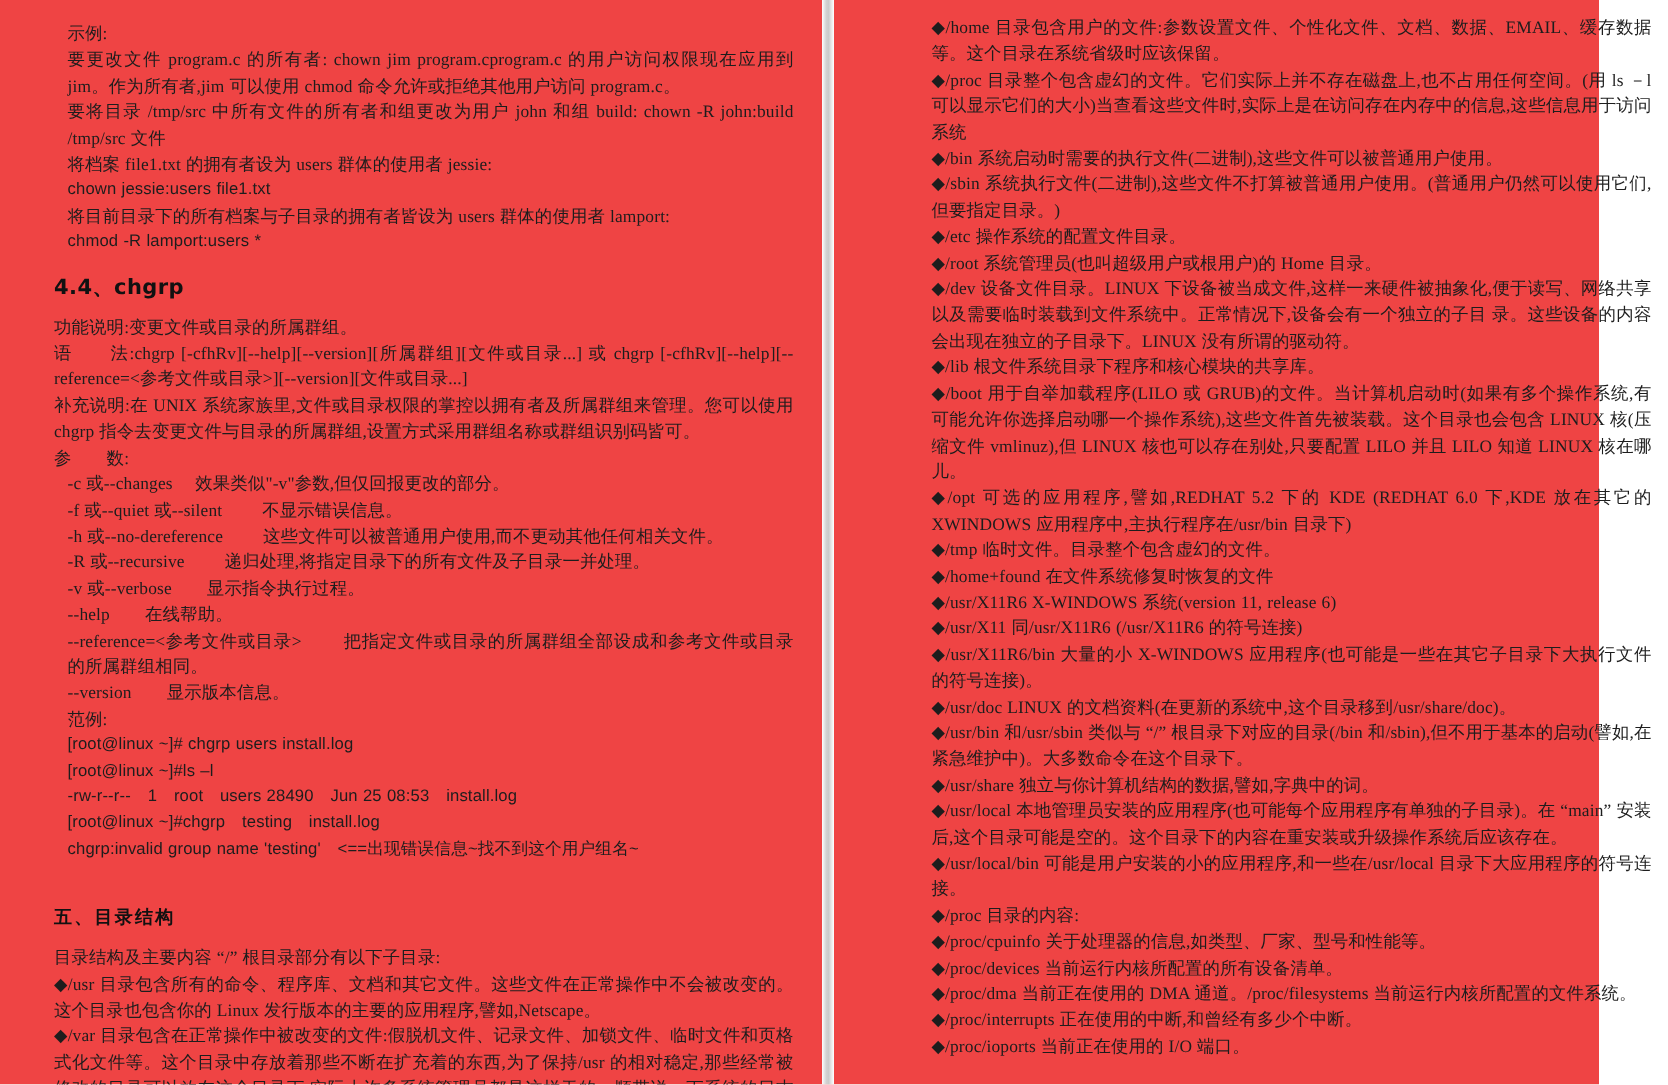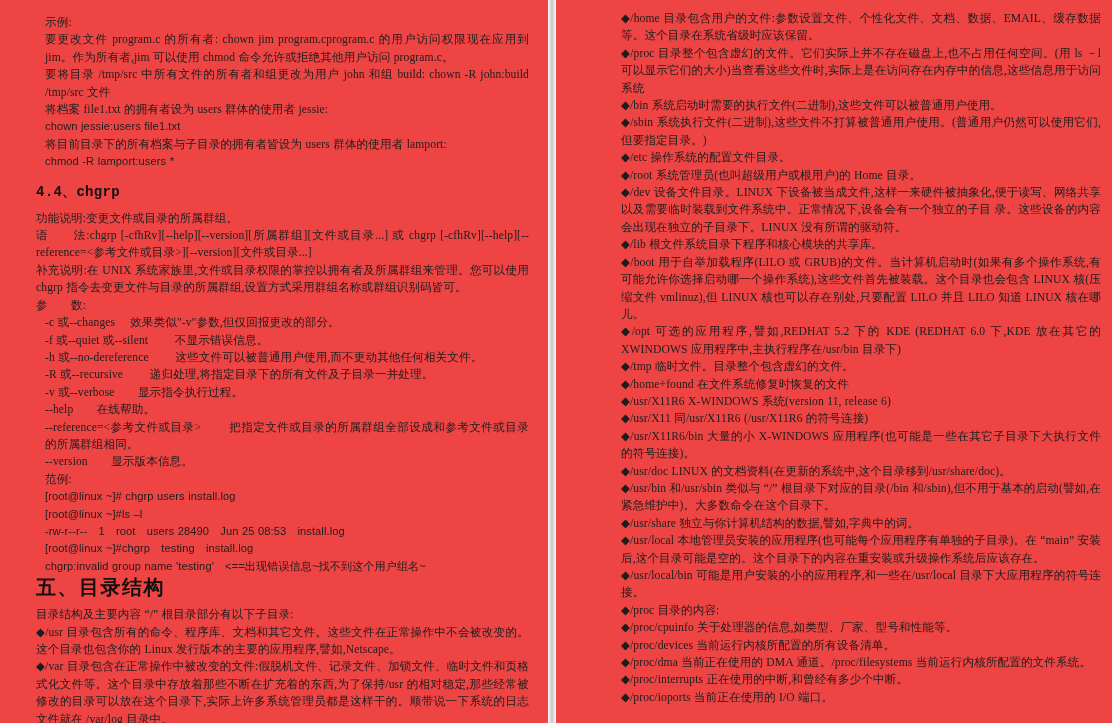--- a/index.html
+++ b/index.html
@@ -21,21 +21,21 @@
     display: flex;
   }
   .page {
     position: relative;
     width: 551px;
     height: 723px;
     background: #ef4444;
     box-sizing: border-box;
   }
   .page.right {
-    width: 561px;
+    width: 515px;
   }
   .gutter {
     position: absolute;
     top: 0;
     left: 548px;
     width: 8px;
     height: 723px;
     background: linear-gradient(to right, #ffffff 0%, #d2d2d2 35%, #cbcbcb 55%, #e9e9e9 80%, #ffffff 100%);
     z-index: 5;
   }
@@ -65,24 +65,24 @@
     word-spacing: 0.3px;
     color: #1d1d1d;
   }
   p.pad1 { padding-left: 9px; }
   p.mono {
     font-family: "Liberation Sans", "DejaVu Sans", sans-serif;
     font-size: 11.1px;
   }
 
   h2.heading {
-    margin: 0 0 7px 0;
+    margin: 24px 0 7px 0;
     font-family: "DejaVu Sans", "Liberation Sans", sans-serif;
     font-weight: bold;
-    font-size: 20px;
+    font-size: 12px;
     letter-spacing: 1.5px;
     color: #111111;
     line-height: 24px;
   }
 </style>
 </head>
 <body>
 
 <div class="spread">
 
@@ -90,21 +90,21 @@
     <div class="col col-left">
 
       <p class="ln pad1">示例:</p>
       <p class="ln pad1">要更改文件 program.c 的所有者:  chown jim program.cprogram.c 的用户访问权限现在应用到 jim。作为所有者,jim 可以使用 chmod 命令允许或拒绝其他用户访问 program.c。</p>
       <p class="ln pad1">要将目录 /tmp/src 中所有文件的所有者和组更改为用户 john 和组 build:  chown -R john:build /tmp/src 文件</p>
       <p class="ln pad1">将档案 file1.txt 的拥有者设为 users 群体的使用者 jessie:</p>
       <p class="ln pad1 mono">chown jessie:users file1.txt</p>
       <p class="ln pad1">将目前目录下的所有档案与子目录的拥有者皆设为 users 群体的使用者 lamport:</p>
       <p class="ln pad1 mono">chmod -R lamport:users *</p>
 
-      <h2 class="heading" style="font-size:14px; letter-spacing:0.3px; margin:9px 0 6px 0;font-family:Liberation Mono, monospace;">4.4、chgrp</h2>
+      <h2 class="heading" style="font-size:14px; letter-spacing:0.3px; margin:9px 0 6px 0;">4.4、chgrp</h2>
 
       <p class="ln">功能说明:变更文件或目录的所属群组。</p>
       <p class="ln"><span>语　　法:</span><span>chgrp [-cfhRv][--help][--version][所属群组][文件或目录...] 或 chgrp [-cfhRv][--help][--reference=&lt;参考文件或目录&gt;][--version][文件或目录...]</span></p>
       <p class="ln">补充说明:在 UNIX 系统家族里,文件或目录权限的掌控以拥有者及所属群组来管理。您可以使用 chgrp 指令去变更文件与目录的所属群组,设置方式采用群组名称或群组识别码皆可。</p>
       <p class="ln">参　　数:</p>
 
       <p class="ln pad1">-c 或--changes　 效果类似"-v"参数,但仅回报更改的部分。</p>
       <p class="ln pad1">-f 或--quiet 或--silent　　 不显示错误信息。</p>
       <p class="ln pad1">-h 或--no-dereference　　 这些文件可以被普通用户使用,而不更动其他任何相关文件。</p>
       <p class="ln pad1">-R 或--recursive　　 递归处理,将指定目录下的所有文件及子目录一并处理。</p>

